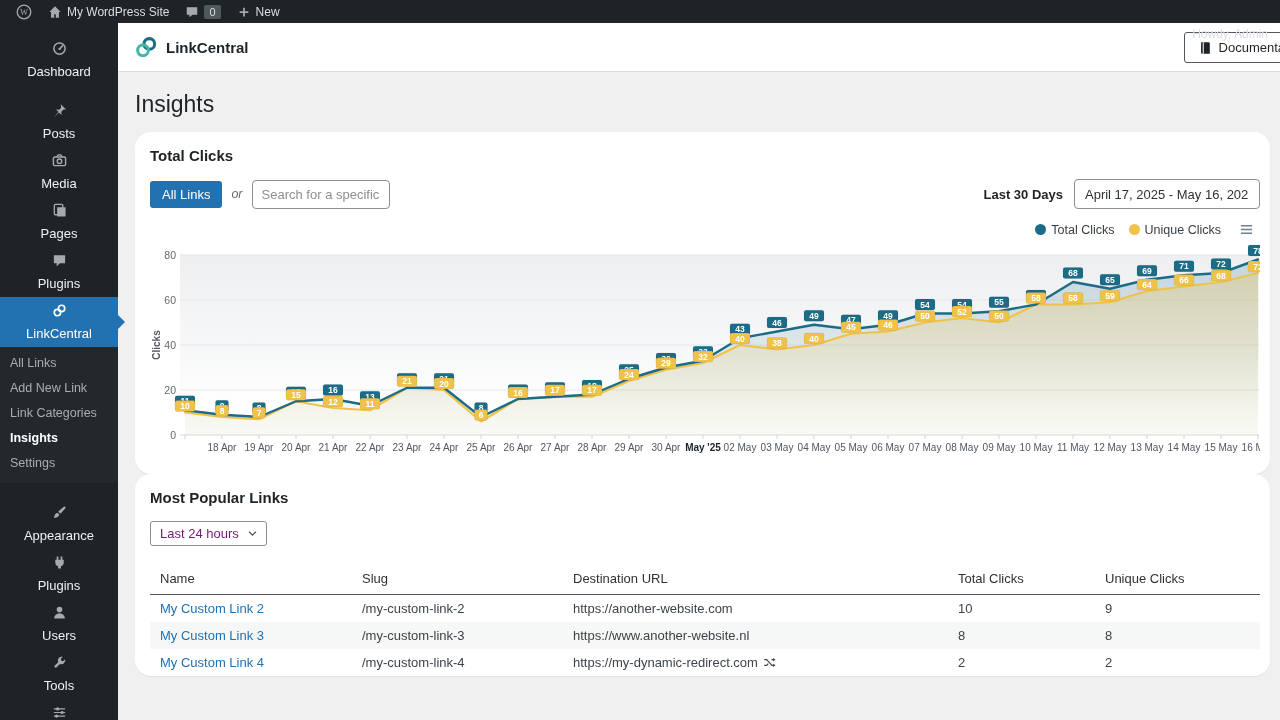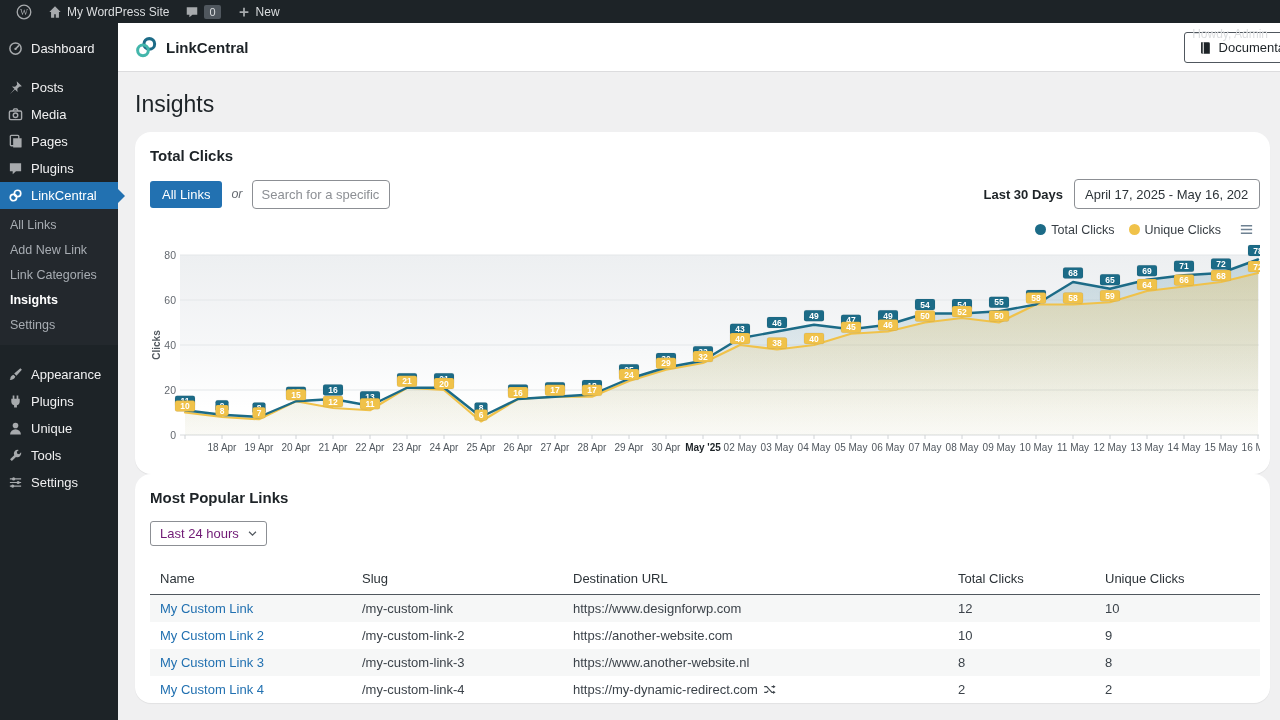--- a/index.html
+++ b/index.html
@@ -20,21 +20,21 @@
   .ab-item{ display:flex; align-items:center; gap:5px; padding:0 8px; height:100%; cursor:pointer; color:#dcdee0;}
   .ab-item .icon{ width:14px; height:14px; color:#a7aaad;}
   .ab-right{ margin-left:auto; padding-right:4px; color:#dcdee0;margin-top:44px;}
   .ab-count{ background:#50575e; color:#dcdee0; border-radius:2px; padding:0 5px; font-size:11px; line-height:14px;}
 
   
   .sidebar{
     position:fixed; top:23px; left:0; width:118px; height:697px;
     background:#1d2327; color:#f0f0f1; z-index:40;
   }
-  .sb-item{ display:flex; align-items:center; gap:8px; padding:6px 8px; font-size:13px; cursor:pointer; position:relative; color:#f0f0f1;}
+  .sb-item{ display:flex; align-items:center; gap:8px; padding:6px 8px; font-size:13px; cursor:pointer; position:relative; color:#f0f0f1;flex-direction:column;}
   .sb-item .icon{ width:15px; height:15px; color:#a7aaad; flex:0 0 15px;}
   .sb-item.active{ background:#2271b1; color:#fff; }
   .sb-item.active .icon{ color:#fff; }
   .sb-item.active::after{
     content:""; position:absolute; right:-14px; top:50%; transform:translateY(-50%);
     border:7px solid transparent; border-left-color:#2271b1;
   }
   .sb-sep{ height:12px; }
   .sb-submenu{ background:#23282d; padding:4px 0 8px; }
   .sb-sub-item{ padding:4px 8px 4px 10px; font-size:12.5px; color:#a8adb3; cursor:pointer; line-height:1.35;}
@@ -232,21 +232,21 @@
       </span>
       <span>Plugins</span>
     </div>
     <div class="sb-item">
       <span class="icon">
         <svg viewBox="0 0 16 16" xmlns="http://www.w3.org/2000/svg">
           <circle cx="8" cy="4.8" r="3" fill="currentColor"></circle>
           <path fill="currentColor" d="M2.2 14.5a5.8 5.8 0 0 1 11.6 0z"></path>
         </svg>
       </span>
-      <span>Unique</span>
+      <span>Users</span>
     </div>
     <div class="sb-item">
       <span class="icon">
         <svg viewBox="0 0 16 16" xmlns="http://www.w3.org/2000/svg">
           <path fill="currentColor" d="M14 4.6a4.1 4.1 0 0 1-5.5 4.9l-4.4 4.4-1.9-1.9 4.4-4.4A4.1 4.1 0 0 1 11.5 2L9.4 4.1l.5 2 2 .5z"></path>
         </svg>
       </span>
       <span>Tools</span>
     </div>
     <div class="sb-item">
@@ -554,27 +554,20 @@
       <thead>
           <tr id="links-head">
             <th>Name</th>
             <th>Slug</th>
             <th>Destination URL</th>
             <th>Total Clicks</th>
             <th>Unique Clicks</th>
           </tr>
         </thead>
       <tbody id="links-body">
-          <tr class="stripe">
-            <td><a>My Custom Link</a></td>
-            <td>/my-custom-link</td>
-            <td>https://www.designforwp.com</td>
-            <td>12</td>
-            <td>10</td>
-          </tr>
           <tr>
             <td><a>My Custom Link 2</a></td>
             <td>/my-custom-link-2</td>
             <td>https://another-website.com</td>
             <td>10</td>
             <td>9</td>
           </tr>
           <tr class="stripe">
             <td><a>My Custom Link 3</a></td>
             <td>/my-custom-link-3</td>

